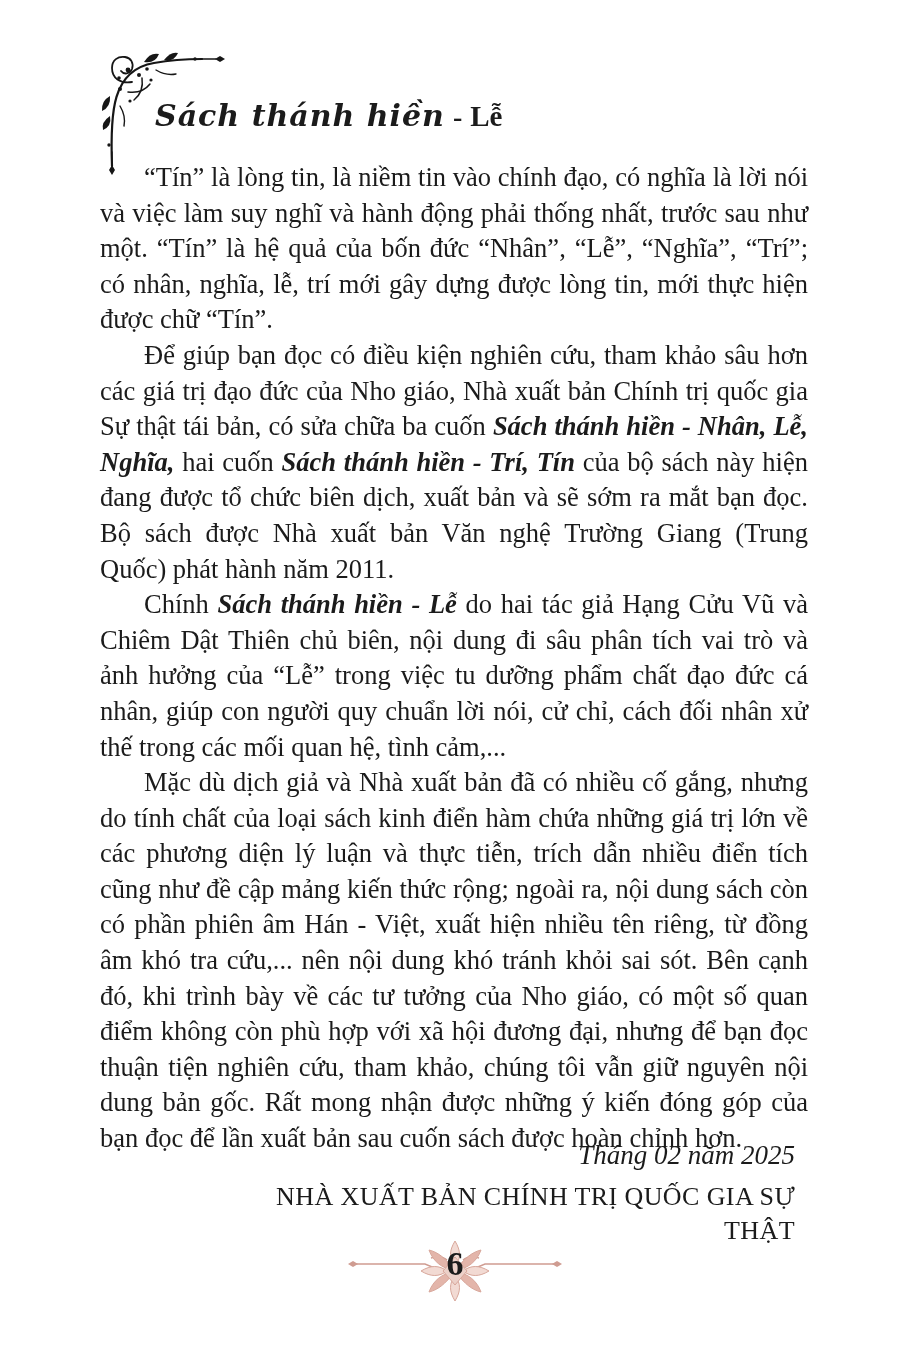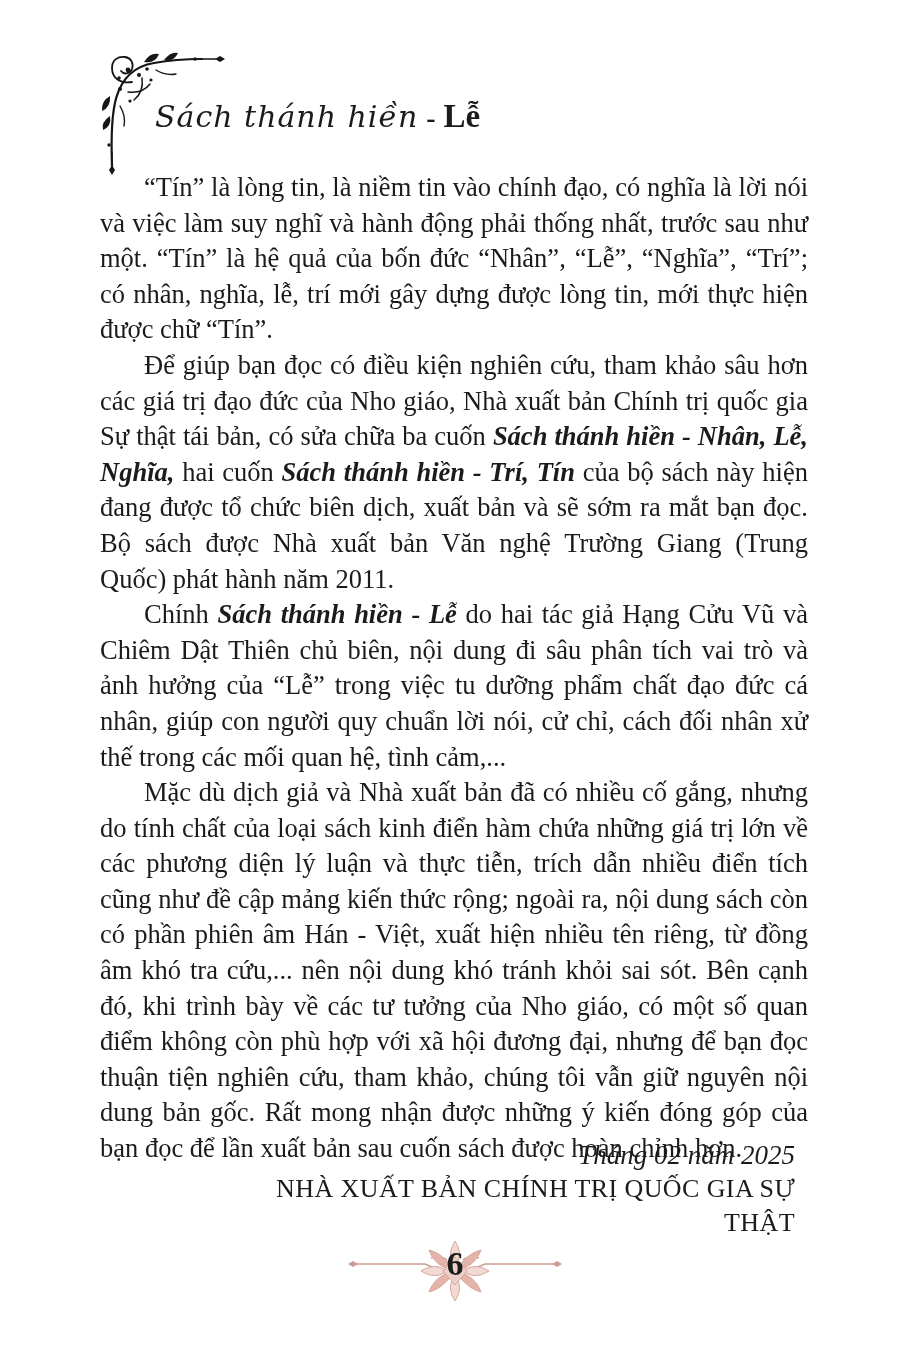--- a/index.html
+++ b/index.html
@@ -8,37 +8,37 @@
     font-family:"Liberation Serif","DejaVu Serif",serif;color:#1b1b1b;
     overflow:hidden;
   }
   .page{position:absolute;inset:0;}
 
   
   .corner-ornament{position:absolute;left:98px;top:48px;width:130px;height:130px;}
   .running-title{position:absolute;left:155px;top:98px;white-space:nowrap;}
   .rt-script{
     font-family:"DejaVu Serif","Liberation Serif",serif;
-    font-style:italic;font-weight:normal;font-size:30px;letter-spacing:1px;
+    font-style:italic;font-weight:bold;font-size:30px;letter-spacing:1px;
   }
   .rt-sep{font-size:28px;font-weight:bold;padding:0 4px;}
-  .rt-vol{font-size:33px;font-weight:bold;}
+  .rt-vol{font-size:29px;font-weight:bold;}
 
   
-  .body-text{position:absolute;left:100px;top:170px;width:708px;}
+  .body-text{position:absolute;left:100px;top:160px;width:708px;}
   .para{
     margin:0;text-indent:44px;text-align:justify;
     font-size:26.5px;line-height:35.6px;
   }
   .bi{font-weight:bold;font-style:italic;}
 
   
   .signature{position:absolute;left:235px;top:1138px;width:560px;text-align:right;}
   .sig-date{font-style:italic;font-size:27px;line-height:34px;}
-  .sig-publisher{font-size:26px;line-height:34px;letter-spacing:0.4px;}
+  .sig-publisher{font-size:26px;line-height:34px;margin-top:8px;letter-spacing:0.4px;}
 
   
   .footer{position:absolute;left:345px;top:1238px;width:220px;height:66px;}
   .footer svg{position:absolute;inset:0;width:220px;height:66px;}
   .page-number{
     position:absolute;left:0;top:6px;width:220px;text-align:center;
     font-size:34px;font-weight:bold;line-height:40px;
   }
 </style>
 </head>

